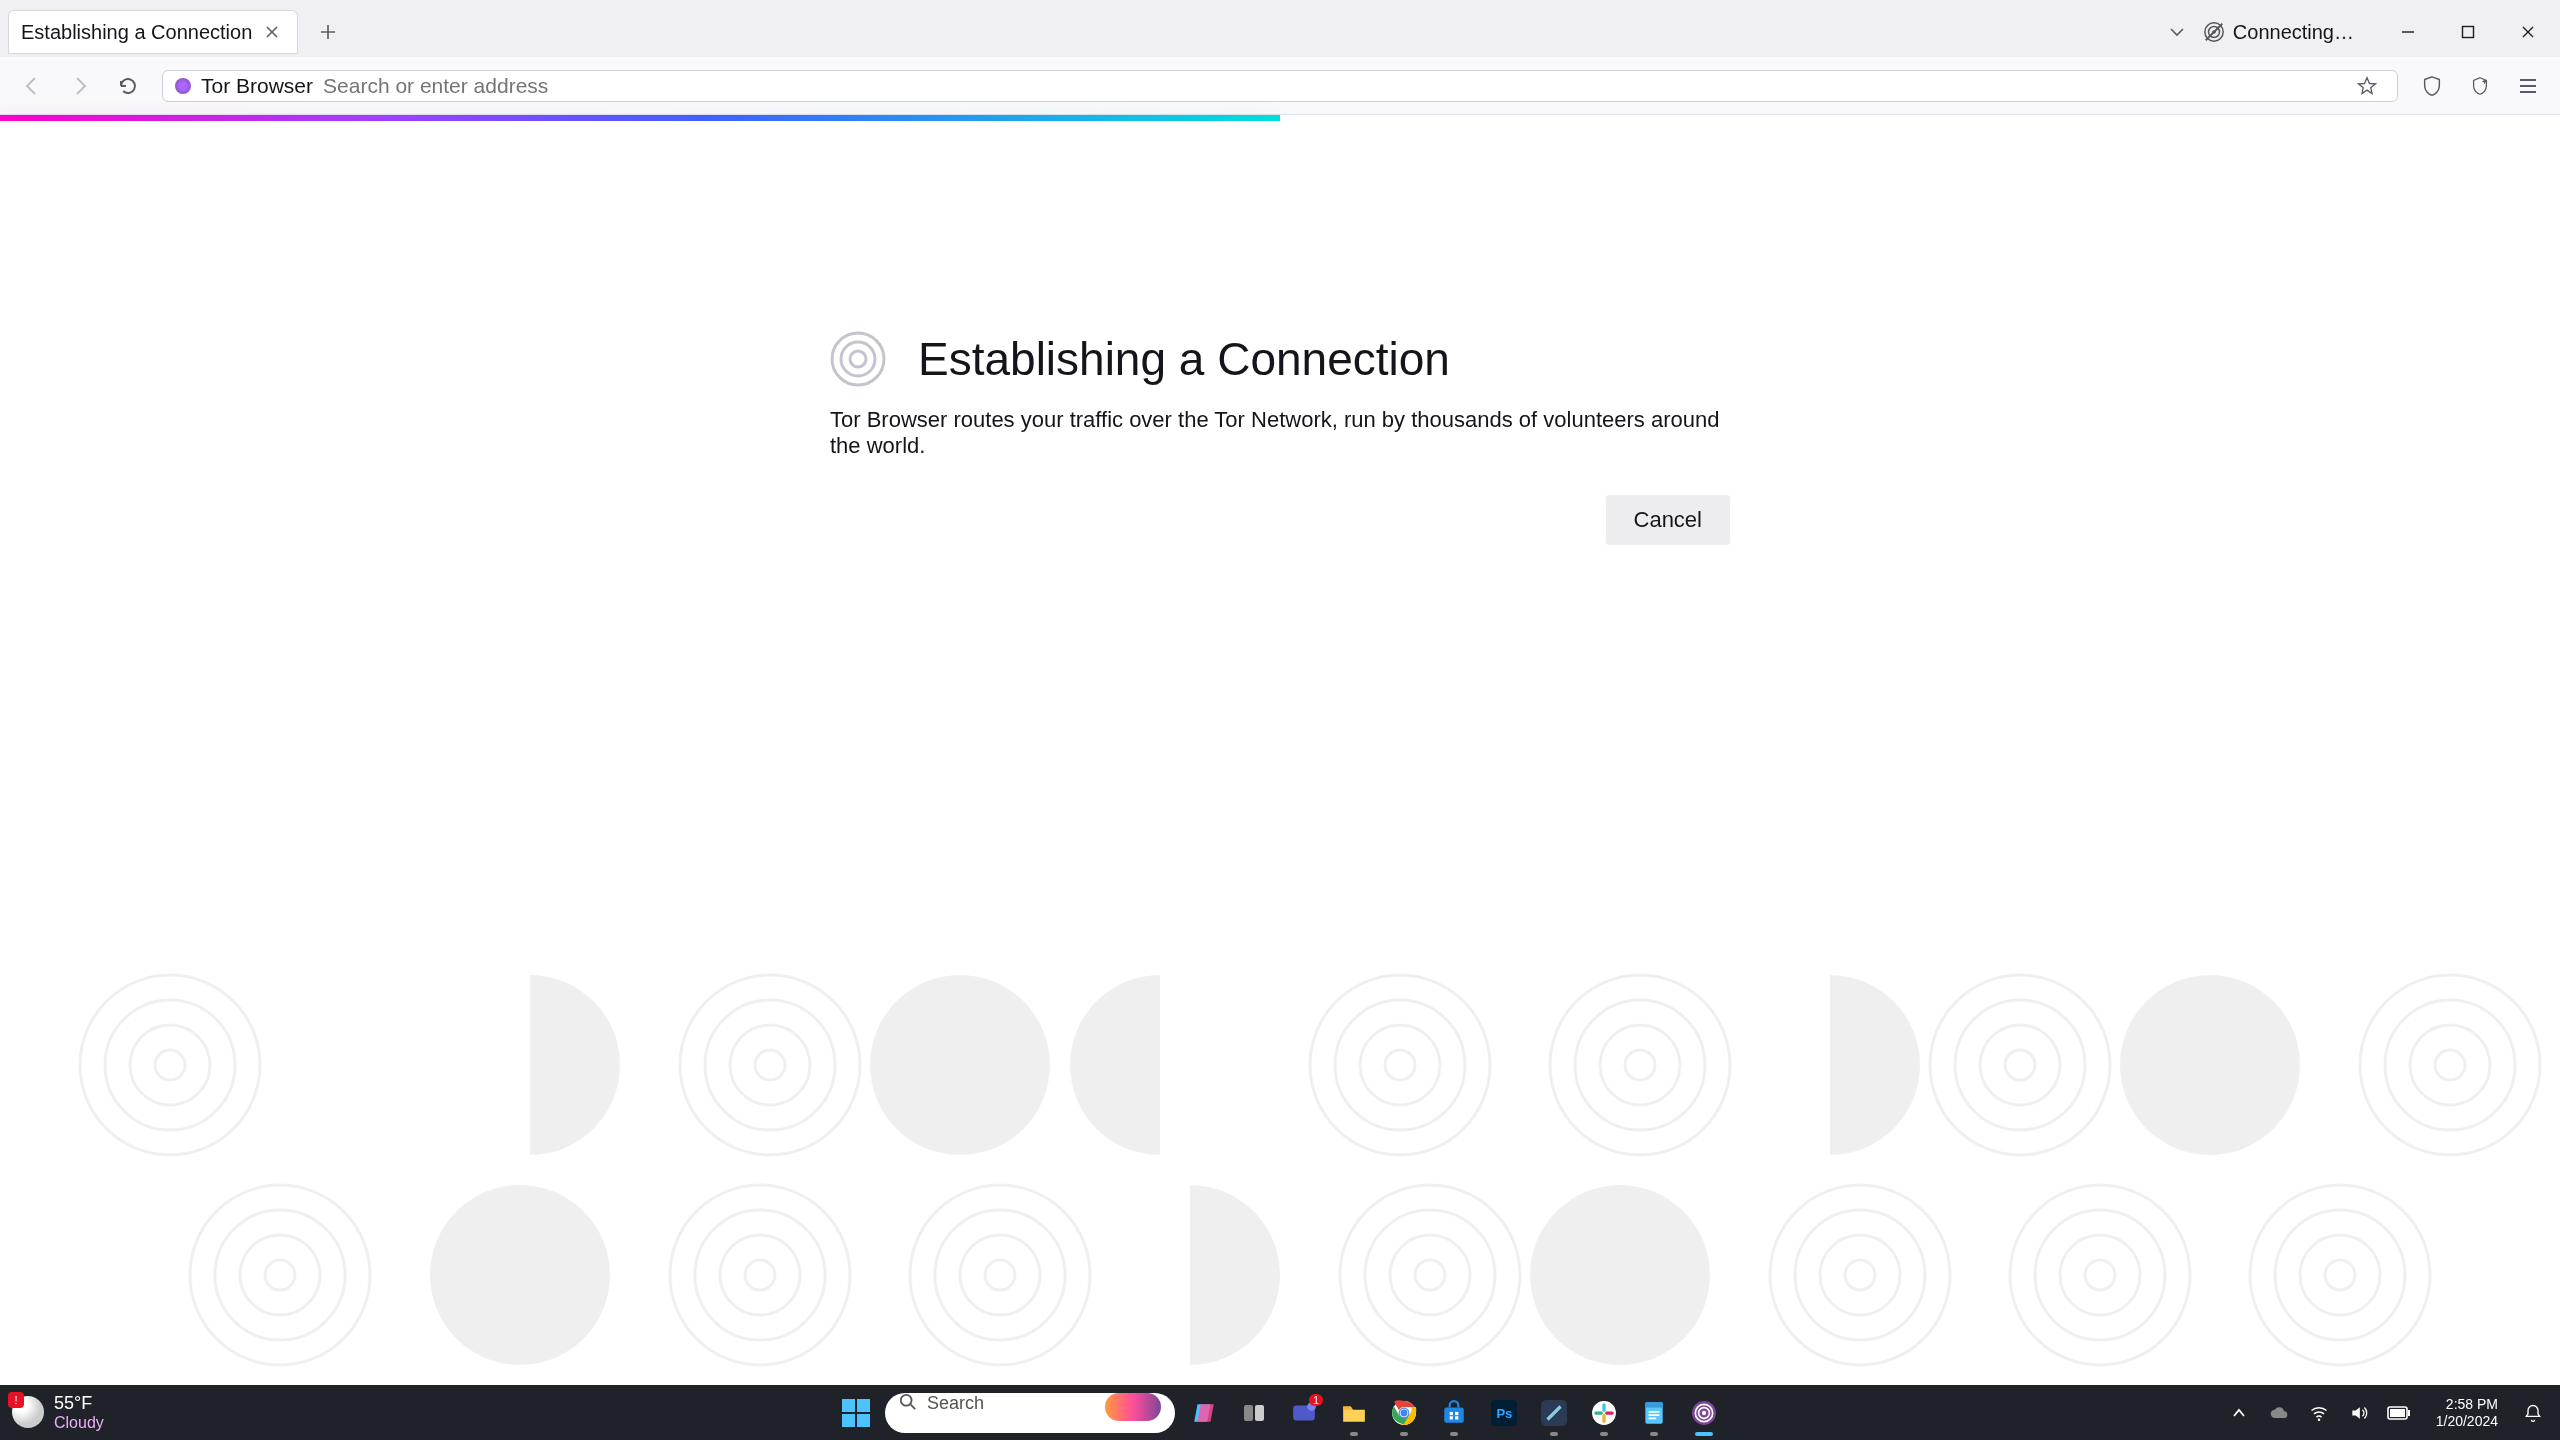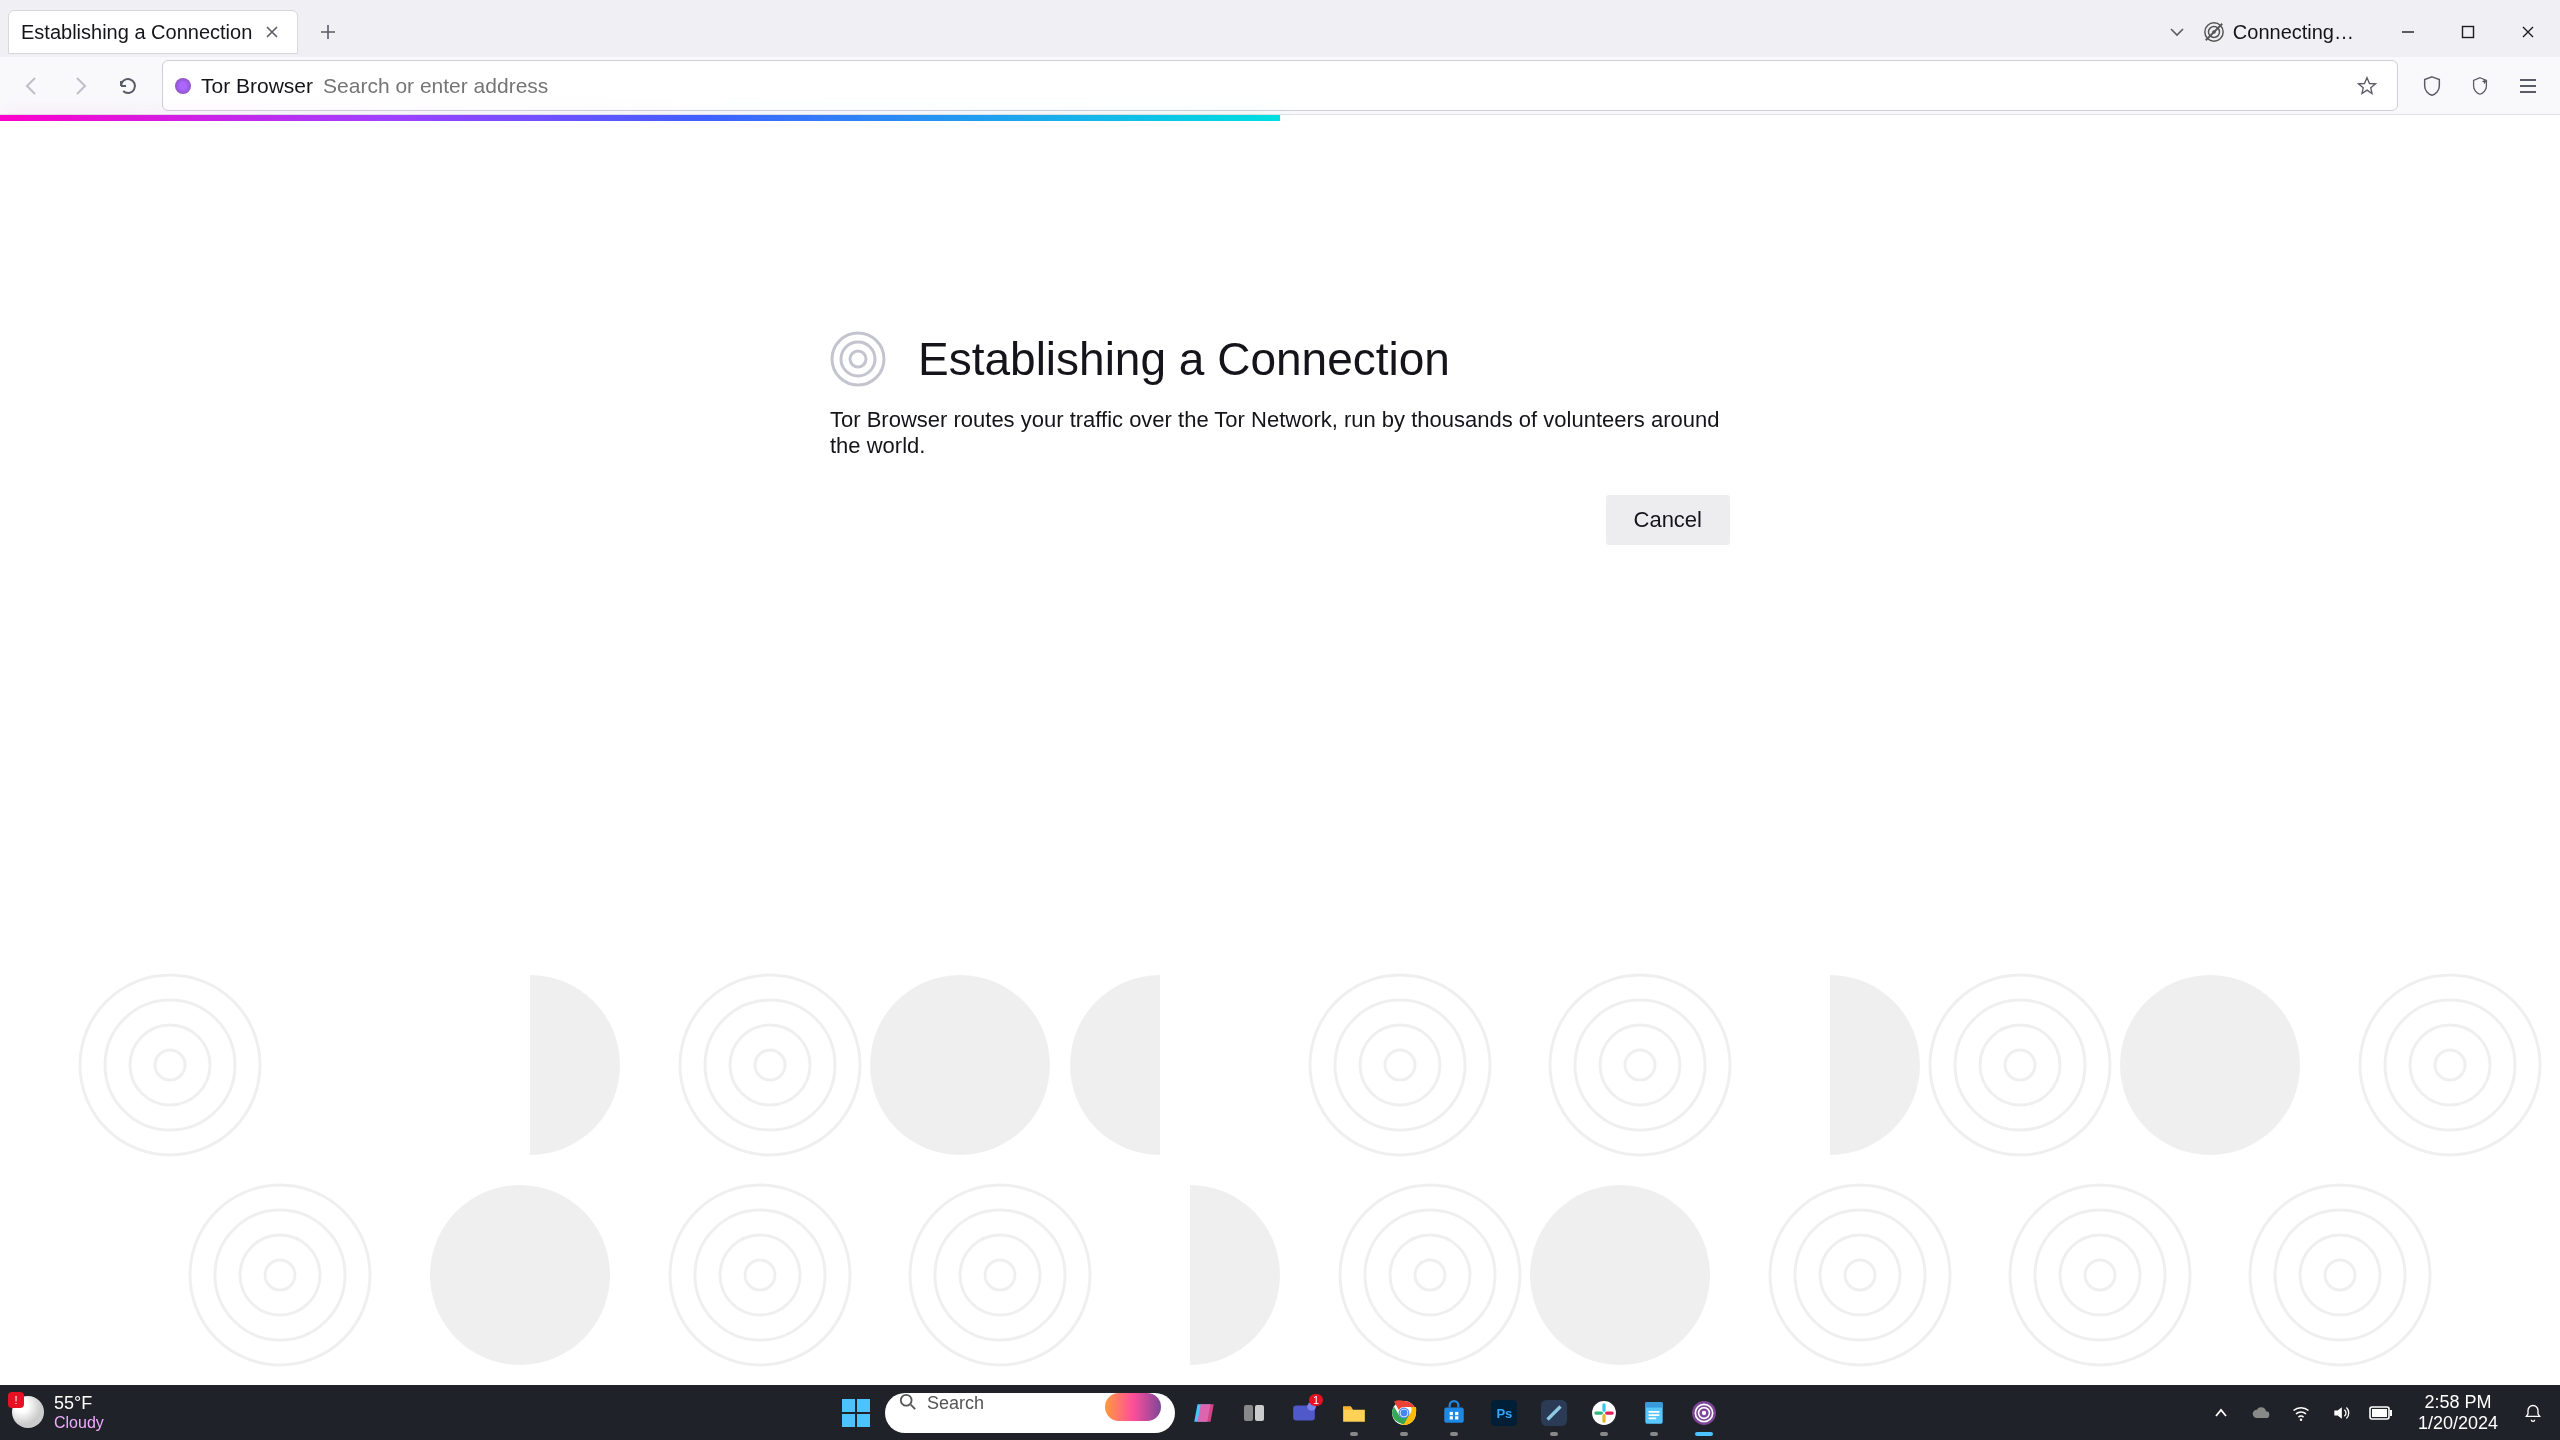--- a/index.html
+++ b/index.html
@@ -81,21 +81,21 @@
 }
 .nav-btn {
   width: 44px; height: 44px;
   display: flex; align-items: center; justify-content: center;
   color: #5b5b66;
   border-radius: 6px;
 }
 .nav-btn.disabled { color: #bfbfc9; }
 .urlbar {
   flex: 1;
-  height: 51px;
+  height: 32px;
   background: #fff;
   border: 1px solid #cfcfd8;
   border-radius: 6px;
   display: flex;
   align-items: center;
   padding: 0 12px;
   margin: 0 8px;
   gap: 10px;
 }
 .onion-dot {
@@ -266,21 +266,21 @@
 
 .tray {
   margin-left: auto;
   display: flex; align-items: center; gap: 14px;
 }
 .tray-icon {
   width: 26px; height: 26px;
   display:flex;align-items:center;justify-content:center;
   color:#fff;
 }
-.clock { text-align: center; line-height: 1.15; font-size: 18px; margin-left: 10px; }
+.clock { text-align: right; line-height: 1.15; font-size: 14px; margin-left: 10px; }
 .notif {
   width: 30px; height: 30px;
   display:flex;align-items:center;justify-content:center;
   margin-left: 6px;
 }
 
 svg { display: block; }
 </style>
 </head>
 <body>

